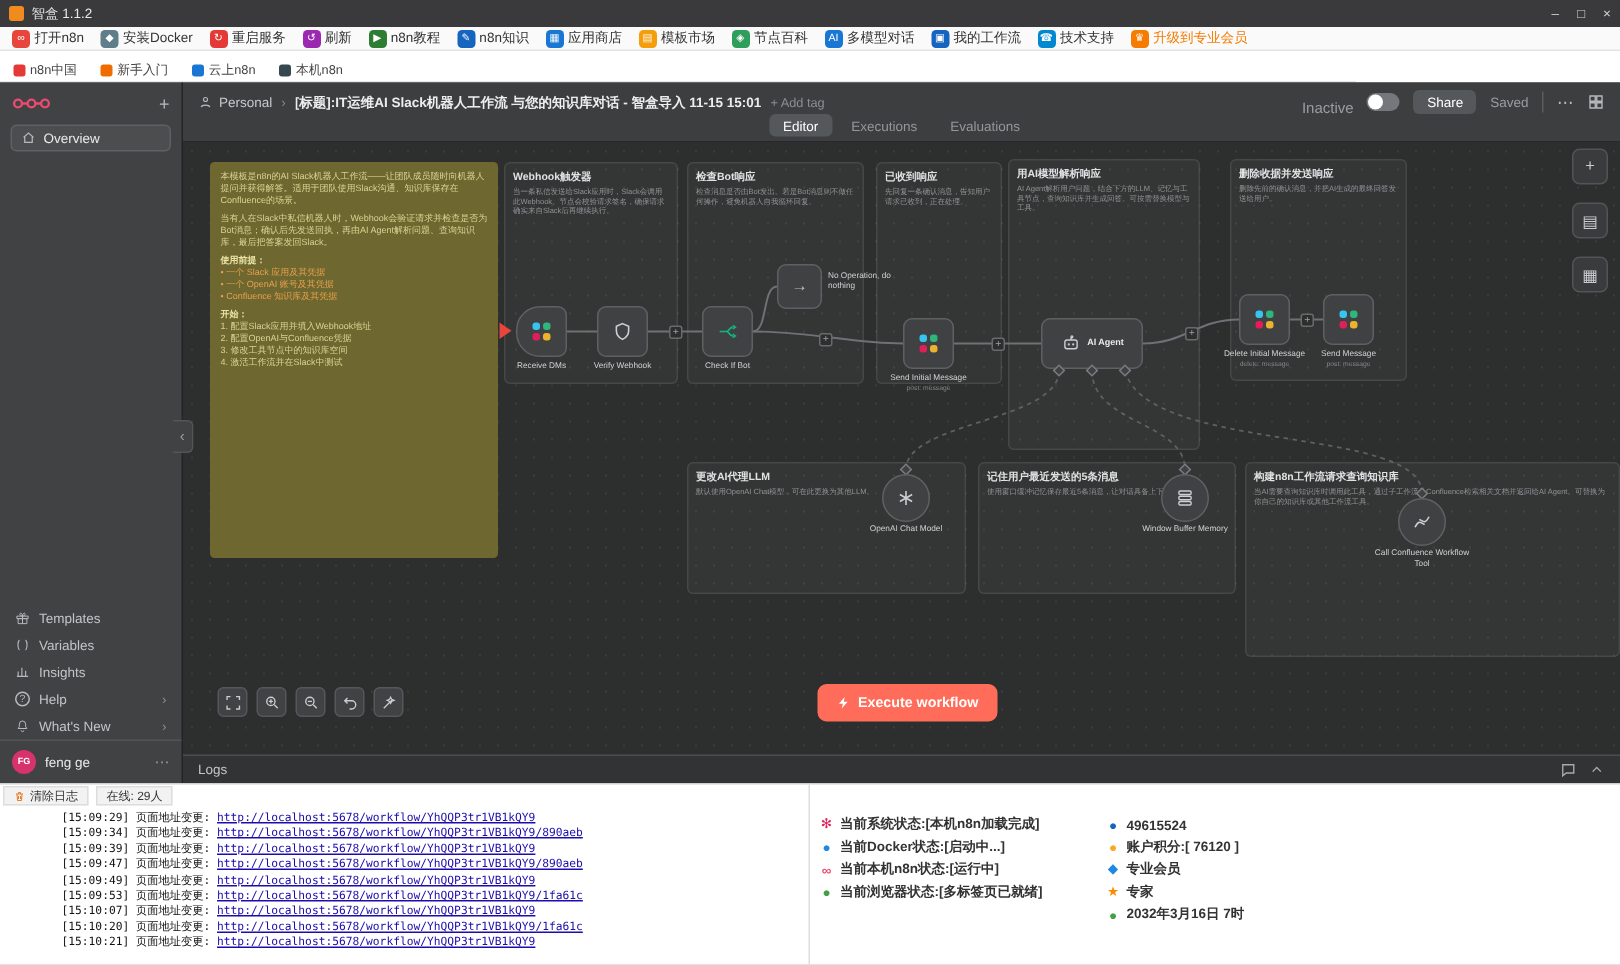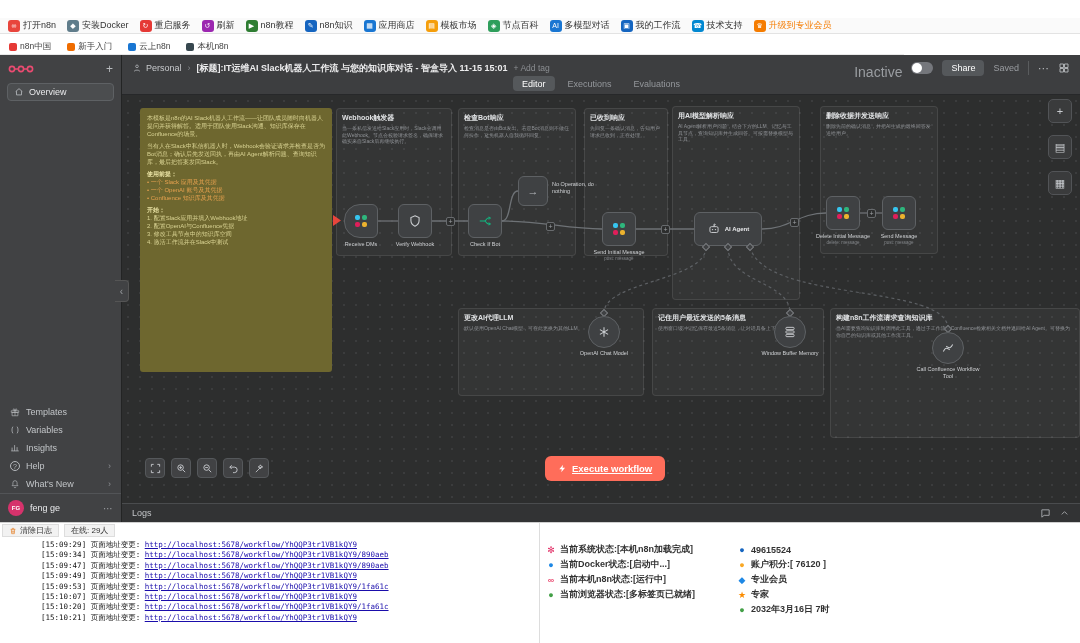--- a/index.html
+++ b/index.html
@@ -53,21 +53,21 @@
   
   .n8n-header{position:absolute;left:122px;top:0;width:958px;height:40px;background:#3d3e40;
     border-bottom:1px solid #27282a;}
   .crumb-row{display:flex;align-items:center;gap:6px;padding:4px 10px 0 10px;height:22px;}
   .crumb{display:flex;align-items:center;gap:4px;color:#c7c9cc;font-size:9px;cursor:pointer;}
   .crumb-chev{color:#84878b;font-size:9px;}
   .wf-title{color:#ededee;font-size:9px;font-weight:bold;white-space:nowrap;overflow:hidden;
     text-overflow:ellipsis;max-width:430px;}
   .add-tag{color:#8b8e92;font-size:8.5px;cursor:pointer;}
   .hdr-right{margin-left:auto;display:flex;align-items:center;gap:9px;}
-  .inactive-lbl{color:#9a9da1;font-size:14px;margin-top:8px;}
+  .inactive-lbl{color:#9a9da1;font-size:10px;margin-top:8px;}
   .toggle{width:22px;height:12px;border-radius:6px;background:#75777c;position:relative;cursor:pointer;}
   .knob{position:absolute;left:1px;top:1px;width:10px;height:10px;border-radius:50%;background:#fff;}
   .share-btn{background:#55585b;color:#fff;font-size:9px;border-radius:4px;padding:3px 9px;cursor:pointer;}
   .saved{color:#9a9da1;font-size:9px;}
   .vdiv{width:1px;height:14px;background:#5a5c5e;}
   .hdr-menu{color:#b7babd;font-size:11px;cursor:pointer;}
   .hdr-grid{width:12px;height:12px;color:#b7babd;cursor:pointer;}
   .tabs{position:absolute;left:50%;transform:translateX(-50%);top:21px;display:flex;gap:4px;align-items:center;}
   .tab{font-size:9px;color:#94979b;padding:2.5px 9px;border-radius:4px;cursor:pointer;}
   .tab.active{background:#55585b;color:#fff;}
@@ -114,21 +114,21 @@
     transform:rotate(45deg);}
   .plus{position:absolute;width:9px;height:9px;background:#2d2e2e;border:1px solid #686b6e;
     border-radius:2px;color:#9ea1a5;font-size:7px;line-height:7px;text-align:center;cursor:pointer;}
 
   .zoombar{position:absolute;left:23px;top:363px;display:flex;gap:6px;}
   .zbtn{width:20px;height:20px;background:#414244;border:1px solid #55585b;border-radius:4px;
     color:#c9ccd0;display:flex;align-items:center;justify-content:center;cursor:pointer;}
   .zbtn svg{width:11px;height:11px;}
   .execute-btn{position:absolute;left:423px;top:361px;height:25px;padding:0 13px;display:flex;
     align-items:center;gap:5px;background:var(--exec,#ff6d5a);border-radius:6px;color:#fff;
-    font-weight:bold;font-size:9.5px;cursor:pointer;text-decoration:underline;}
+    font-weight:bold;font-size:9.5px;cursor:pointer;}
   .execute-btn svg{width:9px;height:9px;}
   .rtool{position:absolute;right:8px;width:24px;height:24px;background:#3a3b3c;border:1px solid #525457;
     border-radius:5px;color:#c9ccd0;font-size:11px;display:flex;align-items:center;justify-content:center;cursor:pointer;}
 
   
   .logsbar{position:absolute;left:122px;top:448px;width:958px;height:19px;background:#323334;
     border-top:1px solid #4a4c4e;display:flex;align-items:center;padding:0 10px;color:#c3c5c8;font-size:9px;}
   .lb-icons{margin-left:auto;display:flex;gap:8px;}
   .lb-icons svg{width:11px;height:11px;color:#a7aaad;cursor:pointer;}
 
@@ -146,20 +146,29 @@
   .bp-status{position:absolute;left:546px;top:19px;}
   .bp-account{position:absolute;left:737px;top:19px;}
   .status-line{display:flex;align-items:center;gap:4px;height:15px;font-size:9px;color:#333;font-weight:600;}
   .st-ico{width:10px;display:inline-block;text-align:center;font-size:9px;}
 </style>
 </head>
 <body>
 
 <div class="app">
 
+  <div class="titlebar">
+    <span class="app-logo"></span>
+    <span>智盒 1.1.2</span>
+    <span class="win-controls">
+      <span>–</span>
+      <span>□</span>
+      <span>×</span>
+    </span>
+  </div>
 
   <div class="toolbar">
 
   <div class="tb-item">
       <span class="tb-ico" style="background: rgb(232, 69, 60);">∞</span>
       <span class="tb-label">打开n8n</span>
     </div>
       <div class="tb-item">
       <span class="tb-ico" style="background: rgb(96, 125, 139);">◆</span>
       <span class="tb-label">安装Docker</span>
@@ -566,20 +575,25 @@
         <span class="lt">[15:09:29]</span>
         <span class="ll">页面地址变更:</span>
         <a class="lu">http://localhost:5678/workflow/YhQQP3tr1VB1kQY9</a>
       </div>
         <div class="log-line">
         <span class="lt">[15:09:34]</span>
         <span class="ll">页面地址变更:</span>
         <a class="lu">http://localhost:5678/workflow/YhQQP3tr1VB1kQY9/890aeb</a>
       </div>
         <div class="log-line">
+        <span class="lt">[15:09:39]</span>
+        <span class="ll">页面地址变更:</span>
+        <a class="lu">http://localhost:5678/workflow/YhQQP3tr1VB1kQY9</a>
+      </div>
+        <div class="log-line">
         <span class="lt">[15:09:47]</span>
         <span class="ll">页面地址变更:</span>
         <a class="lu">http://localhost:5678/workflow/YhQQP3tr1VB1kQY9/890aeb</a>
       </div>
         <div class="log-line">
         <span class="lt">[15:09:49]</span>
         <span class="ll">页面地址变更:</span>
         <a class="lu">http://localhost:5678/workflow/YhQQP3tr1VB1kQY9</a>
       </div>
         <div class="log-line">

